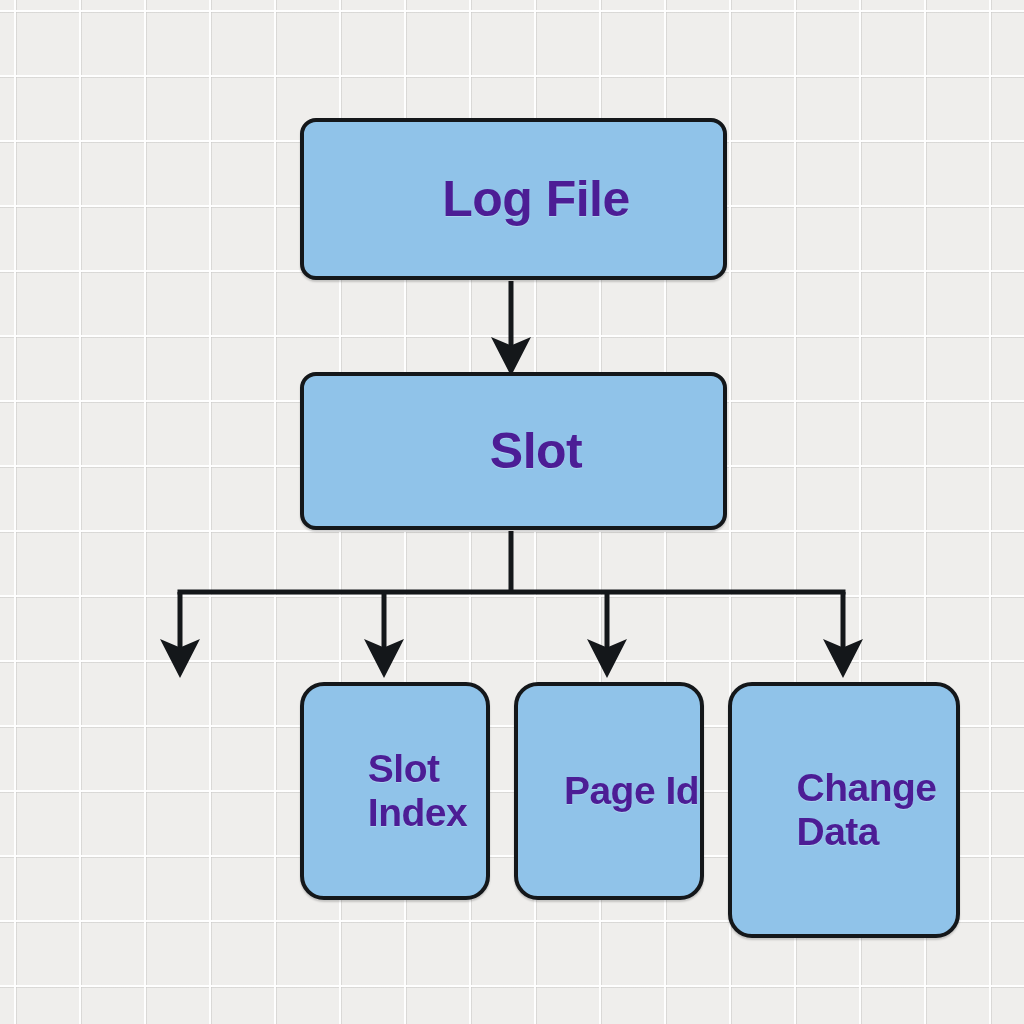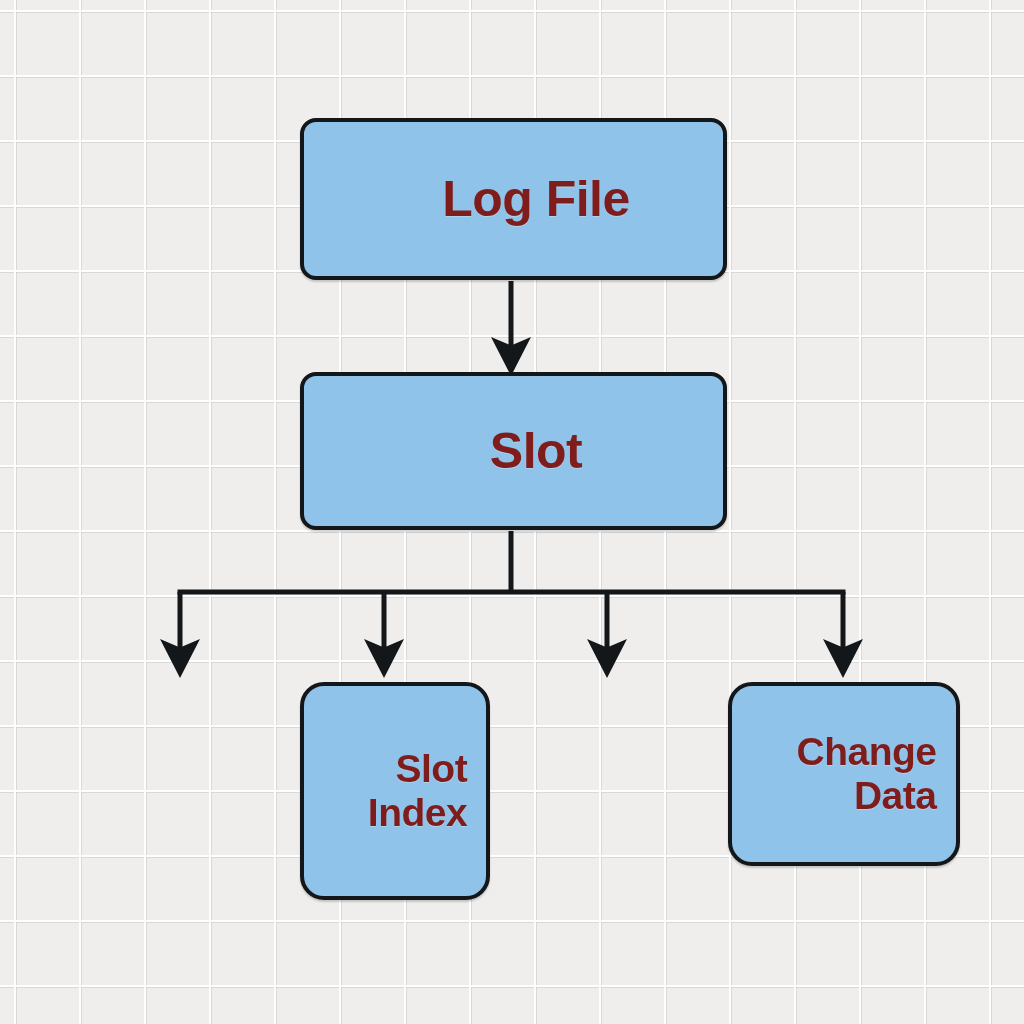--- a/index.html
+++ b/index.html
@@ -46,22 +46,22 @@
 
   .node {
     position: absolute;
     box-sizing: border-box;
     background: #90c3e9;
     border: 4px solid #14171a;
     border-radius: 14px;
     display: flex;
     align-items: center;
     justify-content: center;
-    text-align: right;
-    color: #7f1d1d;
+    text-align: left;
+    color: #4c1d95;
     font-weight: bold;
     letter-spacing: -0.5px;
     line-height: 1.12;
     box-shadow: 0 2px 2px rgba(0,0,0,0.18);
     padding-left: 45px;
   }
 
   .node-label {
     display: block;
     white-space: pre-line;
@@ -110,21 +110,21 @@
     width: 190px;
     height: 218px;
     border-radius: 24px;
     font-size: 39px;
   }
 
   #node-change-data {
     left: 728px;
     top: 682px;
     width: 232px;
-    height: 184px;
+    height: 256px;
     border-radius: 24px;
     font-size: 39px;
   }
 </style>
 </head>
 <body>
 
 <div id="canvas">
 
   <div id="grid-bg"></div>
@@ -166,19 +166,22 @@
   <div class="node" id="node-slot">
     <span class="node-label">Slot</span>
   </div>
 
 
   <div class="node" id="node-slot-index">
     <span class="node-label">Slot
 Index</span>
   </div>
 
+  <div class="node" id="node-page-id">
+    <span class="node-label">Page Id</span>
+  </div>
 
   <div class="node" id="node-change-data">
     <span class="node-label">Change
 Data</span>
   </div>
 
 </div>
 
 </body></html>

